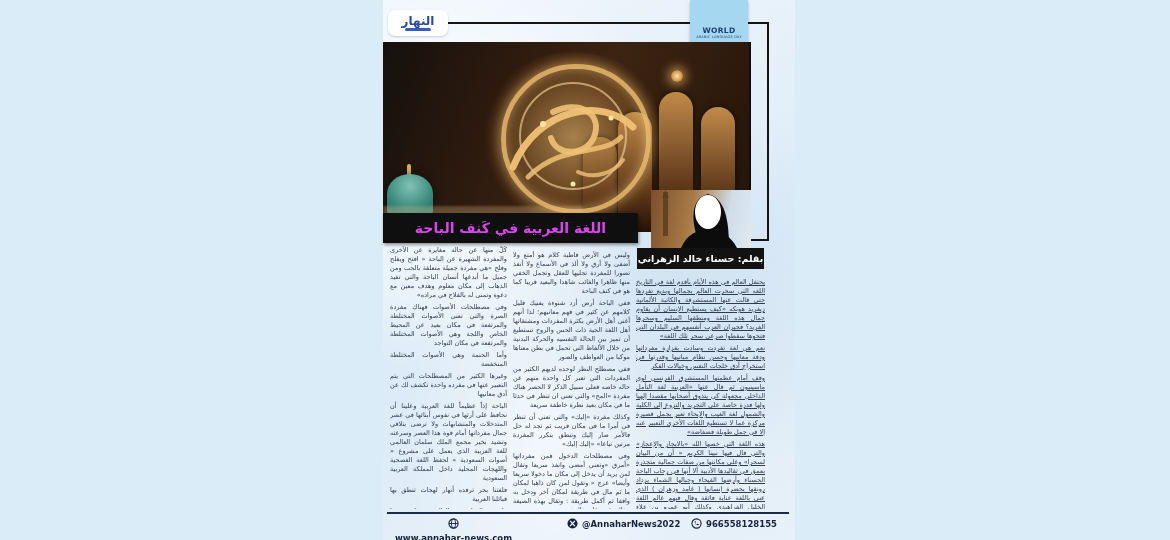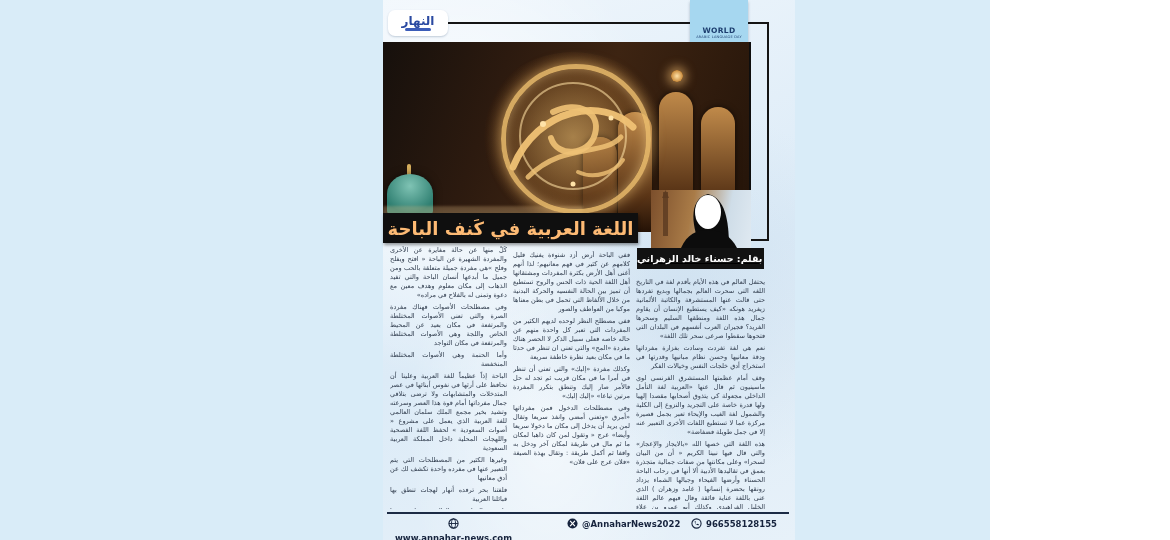--- a/index.html
+++ b/index.html
@@ -1,16 +1,16 @@
 <!DOCTYPE html>
 <html lang="ar"><head>
 <meta charset="utf-8">
 <style>
   html,body{margin:0;padding:0;}
-  .canvas{position:relative;width:990px;height:540px;background:#d9ecf8;overflow:hidden;
+  .canvas{position:relative;width:1170px;height:540px;background:#d9ecf8;overflow:hidden;
           font-family:"DejaVu Sans","Liberation Sans",sans-serif;}
   
   .page{position:absolute;left:383px;top:0;width:412px;height:540px;
         background:
           radial-gradient(ellipse at 18% 28%, rgba(255,255,255,.85), transparent 42%),
           radial-gradient(ellipse at 75% 55%, rgba(188,210,230,.35), transparent 45%),
           radial-gradient(ellipse at 40% 80%, rgba(255,255,255,.6), transparent 40%),
           linear-gradient(160deg,#eff6fc,#dcebf7 55%,#e7f1f9);}
   
   .frame-h{position:absolute;left:62px;top:22px;width:324px;height:2px;background:#141414;}
@@ -54,34 +54,34 @@
   .hero-court{position:absolute;left:0;bottom:0;width:200px;height:26px;
               background:linear-gradient(180deg,rgba(230,190,130,.25),rgba(240,210,160,.55));filter:blur(1px);}
   .hero-ring{position:absolute;left:118px;top:22px;width:140px;height:140px;border-radius:50%;
              border:5px solid rgba(236,190,110,.85);box-shadow:0 0 14px rgba(255,210,130,.6), inset 0 0 12px rgba(255,220,150,.5);}
   .hero-ring2{position:absolute;left:136px;top:40px;width:104px;height:104px;border-radius:50%;
               border:2px solid rgba(250,220,160,.6);}
   .hero-callig{position:absolute;left:100px;top:30px;width:180px;height:130px;}
   
   .headline-bar{position:absolute;left:0;top:213px;width:255px;height:30px;background:#0f0f0f;
                 display:flex;align-items:center;justify-content:center;box-shadow:1px 2px 3px rgba(0,0,0,.4);}
-  .headline-text{direction:rtl;color:#fdba74;font-weight:bold;font-size:18px;white-space:nowrap;}
+  .headline-text{direction:rtl;color:#d946ef;font-weight:bold;font-size:14px;white-space:nowrap;}
   
   .woman{position:absolute;left:268px;top:190px;width:100px;height:58px;overflow:hidden;
          background:linear-gradient(100deg,#7c4f2c 0%,#a97b47 40%,#cfdde8 75%,#dfe9f1 100%);}
   .woman svg{position:absolute;left:0;top:0;}
   
   .byline{position:absolute;left:254px;top:248px;width:127px;height:21px;background:#121212;
-          display:flex;align-items:center;justify-content:flex-start;text-decoration:underline;}
+          display:flex;align-items:center;justify-content:center;}
   .byline-text{direction:rtl;color:#ffffff;font-size:9.5px;font-weight:bold;white-space:nowrap;}
   
   .col{position:absolute;direction:rtl;text-align:justify;color:#303c4d;overflow:hidden;
        font-size:6.5px;line-height:9px;}
   .col p{margin:0 0 3px 0;}
-  .col-right{left:253px;top:278px;width:129px;height:231px;}
+  .col-right{left:253px;top:278px;width:129px;height:231px;text-decoration:underline;}
   .col-mid{left:130px;top:251px;width:117px;height:258px;}
   .col-left{left:7px;top:246px;width:117px;height:263px;}
   
   .footer-line{position:absolute;left:4px;top:512px;width:402px;height:2px;background:#1c2b45;}
   .footer-item{position:absolute;top:518px;display:flex;align-items:center;gap:4px;
                color:#16233d;font-weight:bold;font-size:8.5px;white-space:nowrap;}
   .fi-web{left:12px;flex-direction:column;}
   .fi-x{left:184px;}
   .fi-phone{left:308px;}
   .ficon{width:11px;height:11px;flex:0 0 auto;}
@@ -152,31 +152,32 @@
       <div class="byline-text">بقلم: حسناء خالد الزهراني</div>
     </div>
 
     <div class="col col-right">
         <p>يحتفل العالم في هذه الأيام بأقدم لغة في التاريخ اللغه التي سحرت العالم بجمالها وبديع تفردها حتى قالت عنها المستشرقة والكاتبة الألمانية زيغريد هونكه «كيف يستطيع الإنسان أن يقاوم جمال هذه اللغة ومنطقها السليم وسحرها الفريد؟ فجيران العرب أنفسهم في البلدان التي فتحوها سقطوا صرعى سحر تلك اللغة»</p>
         <p>نعم هي لغة تفردت وسادت بغزارة مفرداتها ودقة معانيها وحسن نظام مبانيها وقدرتها في استخراج أدق خلجات النفس وخيالات الفكر</p>
         <p>وقف أمام عظمتها المستشرق الفرنسي لوي ماسينيون ثم قال عنها «العربية لغة التأمل الداخلي مجعولة كي يتذوق أصحابها مقصدا إلهيا ولها قدرة خاصة على التجريد والنزوع إلى الكلية والشمول لغة الغيب والإيحاء تعبر بجمل قصيرة مركزة عما لا تستطيع اللغات الأخرى التعبير عنه إلا في جمل طويلة فضفاضة»</p>
         <p>هذه اللغة التي خصها الله «بالايجاز والإعجاز» والتي قال فيها نبينا الكريم « أن من البيان لسحرا» وعلى مكانتها من صفات جمالية متجذرة بعمق في تقاليدها الأدبية ألا أنها في رحاب الباحة الحسناء وأرضها الفيحاء وجبالها الشماء يزداد رونقها بحضرة إنسانها ( غامد وزهران ) الذي عنى باللغة عناية فائقة وقال فيهم عالم اللغة الخليل الفراهيدي وكذلك أبو عمرو بن علاء وكذلك العلامة حمد الجاسر« أفصح الناس أزد السراة»</p>
       </div>
     <div class="col col-mid">
+        <p>وليس في الأرض قاطبة كلام هو أمتع ولا أضفى ولا أرق ولا ألذ في الأسماع ولا أنفذ تصورا للمفردة تجليها للعقل وتجمل الخفي منها ظاهرا والغائب شاهدا والبعيد قريبا كما هو في كنف الباحة</p>
         <p>ففي الباحة أرض أزد شنوءة يغنيك قليل كلامهم عن كثير في فهم معانيهم؛ لذا أنهم أغنى أهل الأرض بكثرة المفردات ومشتقاتها أهل اللغة الحية ذات الحس والروح تستطيع أن تميز بين الحالة النفسيه والحركة البدنية من خلال الألفاظ التي تحمل في بطن معناها موكبا من العواطف والصور</p>
         <p>ففي مصطلح النظر لوحده لديهم الكثير من المفردات التي تعبر كل واحدة منهم عن حاله خاصه فعلى سبيل الذكر لا الحصر هناك مفردة «المح» والتي تعني ان تنظر في حدثا ما في مكان بعيد نظرة خاطفة سريعة</p>
         <p>وكذلك مفردة «إليك» والتي تعني أن تنظر في أمرا ما في مكان قريب ثم تجد له حل فالأمر صار إليك وتنطق بتكرر المفردة مرتين تباعا» «إليك إليك»</p>
         <p>وفي مصطلحات الدخول فمن مفرداتها «أمرق «وتعني أمضي وانفذ سريعا وتقال لمن يريد أن يدخل إلى مكان ما دخولا سريعا وأيضا» عرج « وتقول لمن كان ذاهبا لمكان ما ثم مال في طريقة لمكان آخر ودخل به واقفا ثم أكمل طريقة : وتقال بهذة الصيغة «فلان عرج على فلان»</p>
       </div>
     <div class="col col-left">
         <p>كُلْ منها عن حالة مغايرة عن الأخرى والمفردة الشهيرة عن الباحة « افتح ويفلح وفلح »هي مفردة جميلة متعلقة بالحب ومن جميل ما أبدعها أنسان الباحة والتي تفيد الذهاب إلى مكان معلوم وهدف معين مع دعوة وتمنى له بالفلاح في مراده»</p>
         <p>وفي مصطلحات الأصوات فهناك مفردة الصرة والتي تعني الأصوات المختلطة والمرتفعة في مكان بعيد عن المحيط الخاص واللجة وهي الأصوات المختلطة والمرتفعة في مكان التواجد</p>
         <p>وأما الحنمة وهي الأصوات المختلطة المنخفضة</p>
+        <p>وغيرها الكثير من المصطلحات التي يتم التعبير عنها في مفرده واحدة تكشف لك عن أدق معانيها</p>
         <p>الباحة إذاً عظيماً للغة العربية وعلينا أن نحافظ على أرثها في نفوس أبنائها في عصر المتدخلات والمتشابهات ولا ترضى بتلاقي جمال مفرداتها أمام قوة هذا العصر وسرعته وتشيد بخير مجمع الملك سلمان العالمي للغة العربية الذي يعمل على مشروع « أصوات السعودية » لحفظ اللغة الفصحية واللهجات المحلية داخل المملكة العربية السعودية</p>
-        <p>وغيرها الكثير من المصطلحات التي يتم التعبير عنها في مفرده واحدة تكشف لك عن أدق معانيها</p>
         <p>فلغتنا بحر ترفده أنهار لهجات تنطق بها قبائلنا العربية</p>
         <p>فليس هناك لغة في العالم قديمها وجديدها استطاعت أن تصف المعاني القائمة في صدور العباد المتصورة في أذهانهم والمتخلجة في نفوسهم والمتصلة بخواطرهم وصفا دقيقا بمفردة واحدة كما في لغتنا العربية وبذلك تفاوتت العرب وتفاضلت عن أصناف الأعجام.</p>
       </div>
 
     <div class="footer-line"></div>
 
     <div class="footer-item fi-web">
       <svg class="ficon" viewBox="0 0 12 12">
         <circle cx="6" cy="6" r="5" fill="none" stroke="#16233d" stroke-width="1.2"></circle>
         <ellipse cx="6" cy="6" rx="2.2" ry="5" fill="none" stroke="#16233d" stroke-width="1"></ellipse>

